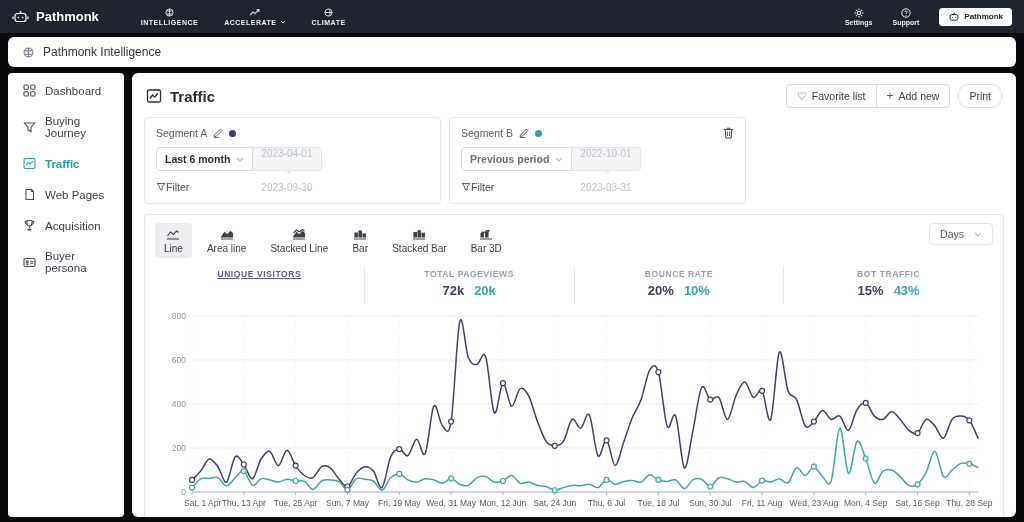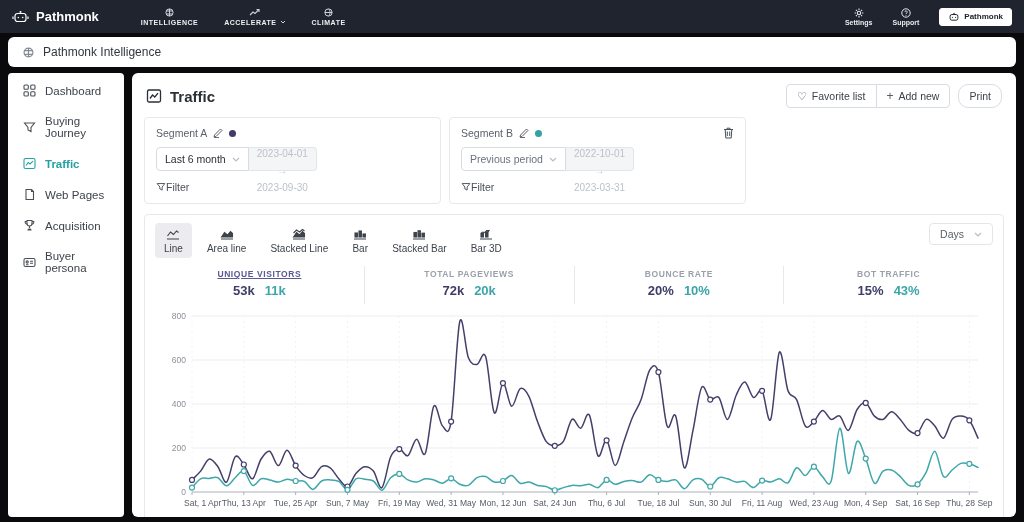--- a/index.html
+++ b/index.html
@@ -46,21 +46,21 @@
   .heart { font-size:11px; line-height:1; color:#555b64; }
 
   
   .segments { display:flex; gap:8px; margin-bottom:10px; }
   .seg-panel { width:297px; border:1px solid #e6e8ec; border-radius:4px; padding:9px 11px 10px; }
   .seg-head { display:flex; align-items:center; gap:6px; font-size:10.5px; color:#5a5f68; }
   .seg-dot { width:7px; height:7px; border-radius:50%; }
   .seg-controls { display:flex; margin-top:8px; }
   .pseudo-select { border:1px solid #d8dce2; border-radius:4px 0 0 4px; background:#fff; height:24px;
                    display:flex; align-items:center; gap:6px; padding:0 8px; font-size:10.5px;
-                   font-weight:400; color:#2b2f36; cursor:pointer; white-space:nowrap; }
+                   font-weight:700; color:#2b2f36; cursor:pointer; white-space:nowrap; }
   .pseudo-select.dim { color:#6b7280; }
   .date-box { border:1px solid #e2e5ea; border-left:none; border-radius:0 4px 4px 0; background:#f4f5f7;
               height:24px; display:flex; align-items:center; gap:6px; padding:0 8px; font-size:10px;
               color:#bcc2cb; cursor:pointer; white-space:nowrap;flex-direction:column; }
   .seg-filter { display:flex; align-items:center; margin-top:10px; font-size:10.5px;
                 color:#4a4f58; cursor:pointer; }
   .trash { margin-left:auto; cursor:pointer; display:flex; }
 
   
   .chart-card { border:1px solid #e6e8ec; border-radius:4px; padding:8px 10px 4px; }
@@ -387,24 +387,20 @@
           <span>Days</span>
           <svg width="8" height="5" viewBox="0 0 8 5" fill="none" stroke="#b7bdc6" stroke-width="1.2">
               <path d="M1 1 L4 4 L7 1"></path>
             </svg>
         </div>
       </div>
 
       <div class="stats">
         <div class="stat active">
           <div class="stat-label">UNIQUE VISITORS</div>
-          <div class="stat-vals">
-            <span class="val-a">53k</span>
-            <span class="val-b">11k</span>
-          </div>
         </div>
         <div class="stat">
           <div class="stat-label">TOTAL PAGEVIEWS</div>
           <div class="stat-vals">
             <span class="val-a">72k</span>
             <span class="val-b">20k</span>
           </div>
         </div>
         <div class="stat">
           <div class="stat-label">BOUNCE RATE</div>

